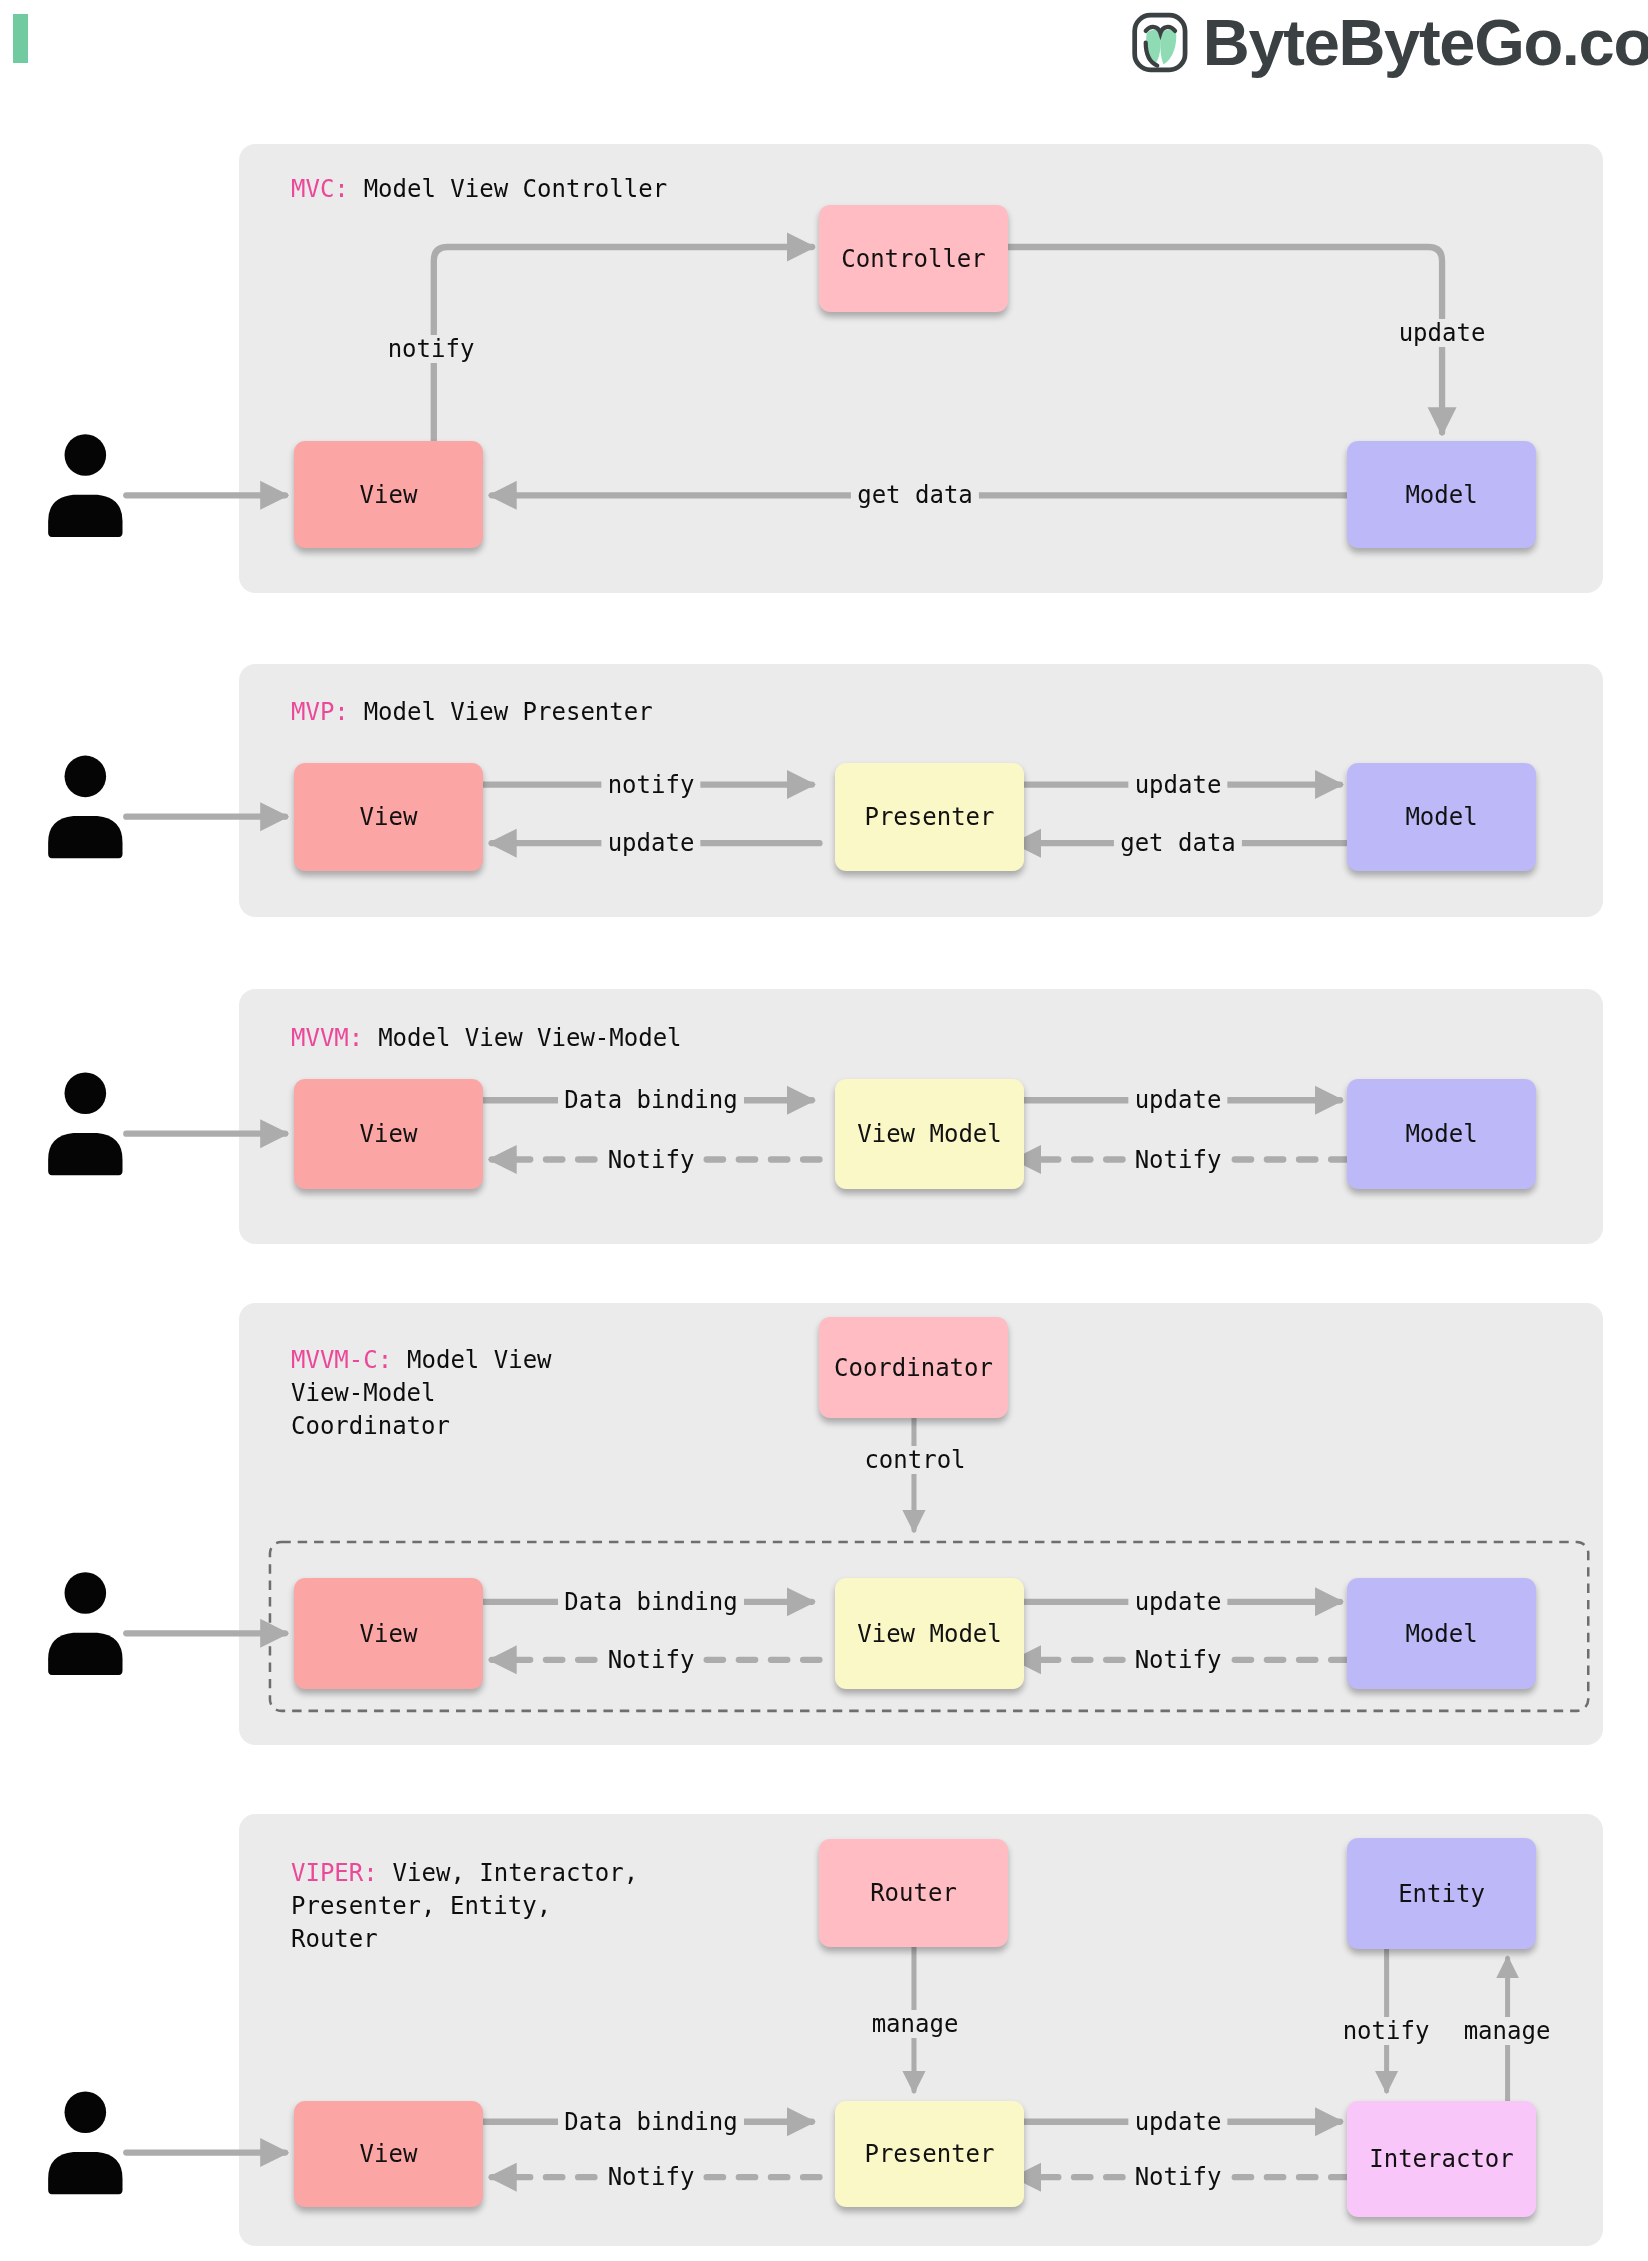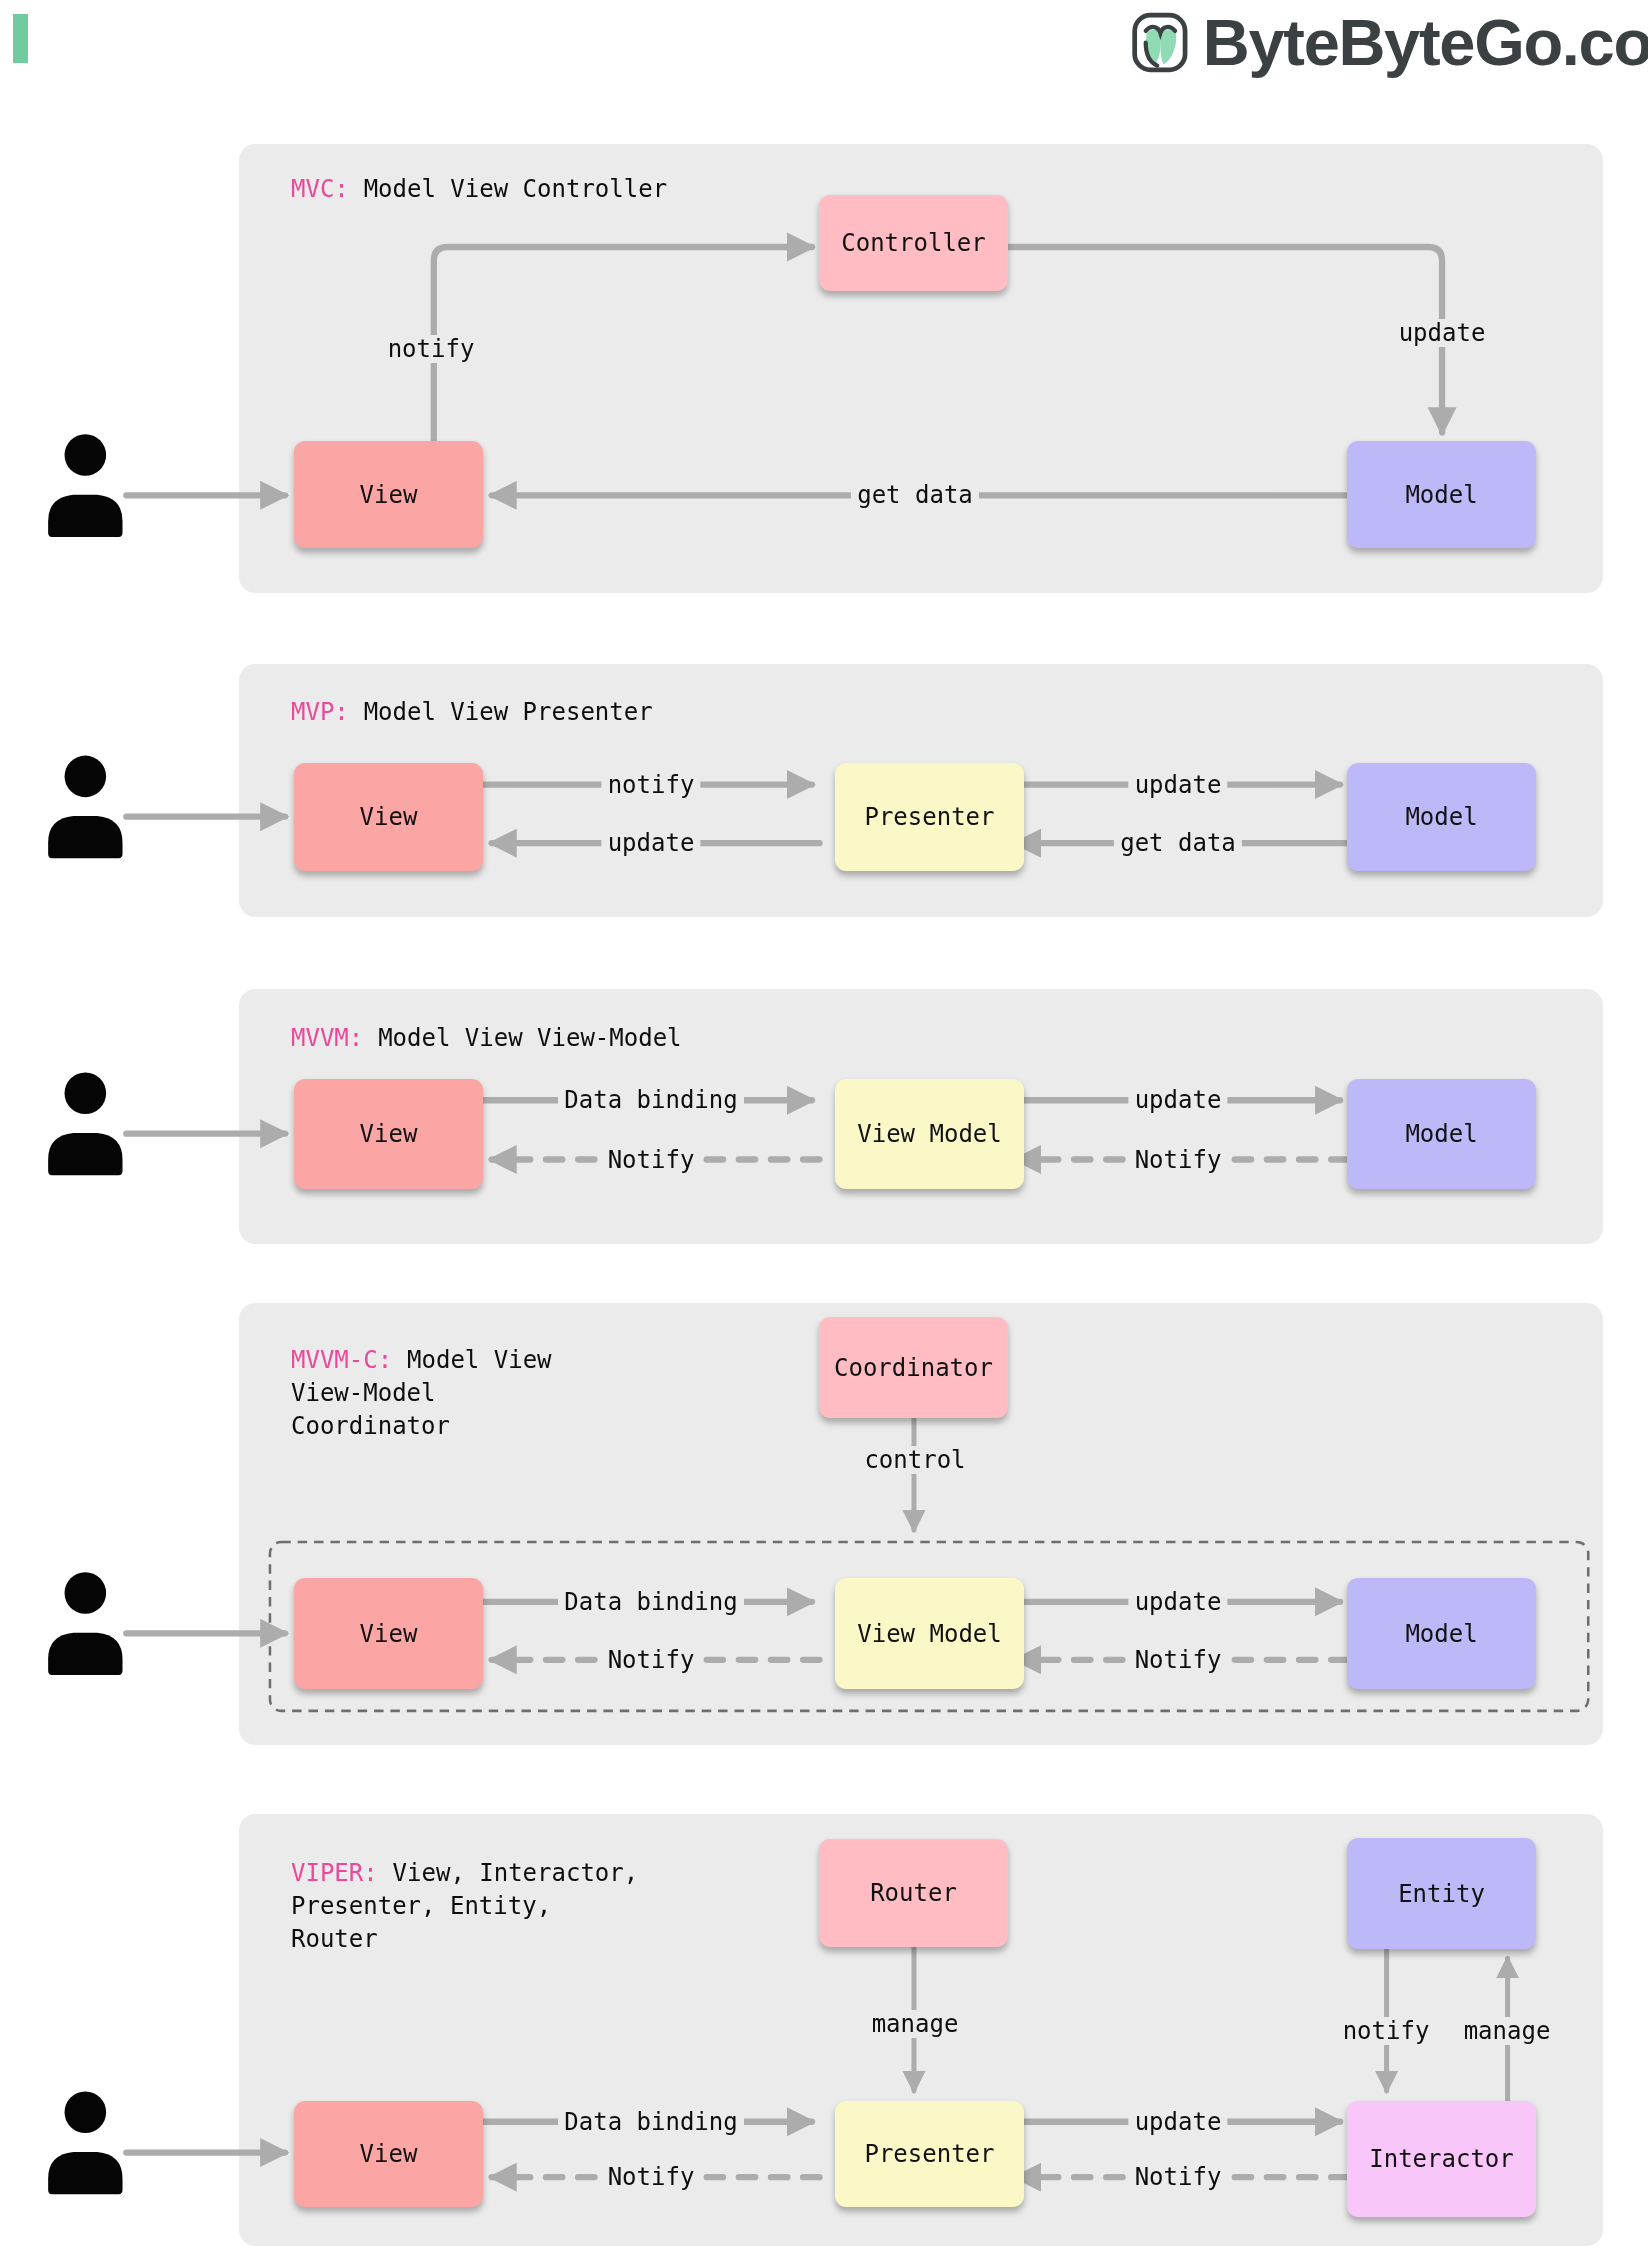--- a/index.html
+++ b/index.html
@@ -99,21 +99,21 @@
     <use href="#person-sym" class="person" transform="translate(70,689)"></use>
     <use href="#person-sym" class="person" transform="translate(70,1199)"></use>
     <use href="#person-sym" class="person" transform="translate(70,1702)"></use>
     <use href="#person-sym" class="person" transform="translate(70,2495)"></use>
     <use href="#person-sym" class="person" transform="translate(70,3319)"></use>
   </svg>
 
   <div class="ptitle" style="left:291px;top:173px">
     <span class="kw">MVC:</span><span class="rest">Model View Controller</span>
   </div>
-  <div class="box pink" style="left:819px;top:195px;width:189px;height:96px">Controller</div>
+  <div class="box pink" style="left:819px;top:205px;width:189px;height:107px">Controller</div>
   <div class="box green" style="left:294px;top:441px;width:189px;height:107px">View</div>
   <div class="box purple" style="left:1347px;top:441px;width:189px;height:107px">Model</div>
   <div class="albl" style="left:431px;top:349px">notify</div>
   <div class="albl" style="left:1442px;top:333px">update</div>
   <div class="albl" style="left:915px;top:495px">get data</div>
 
   <div class="ptitle" style="left:291px;top:696px">
     <span class="kw">MVP:</span><span class="rest">Model View Presenter</span>
   </div>
   <div class="box green" style="left:294px;top:763px;width:189px;height:108px">View</div>

